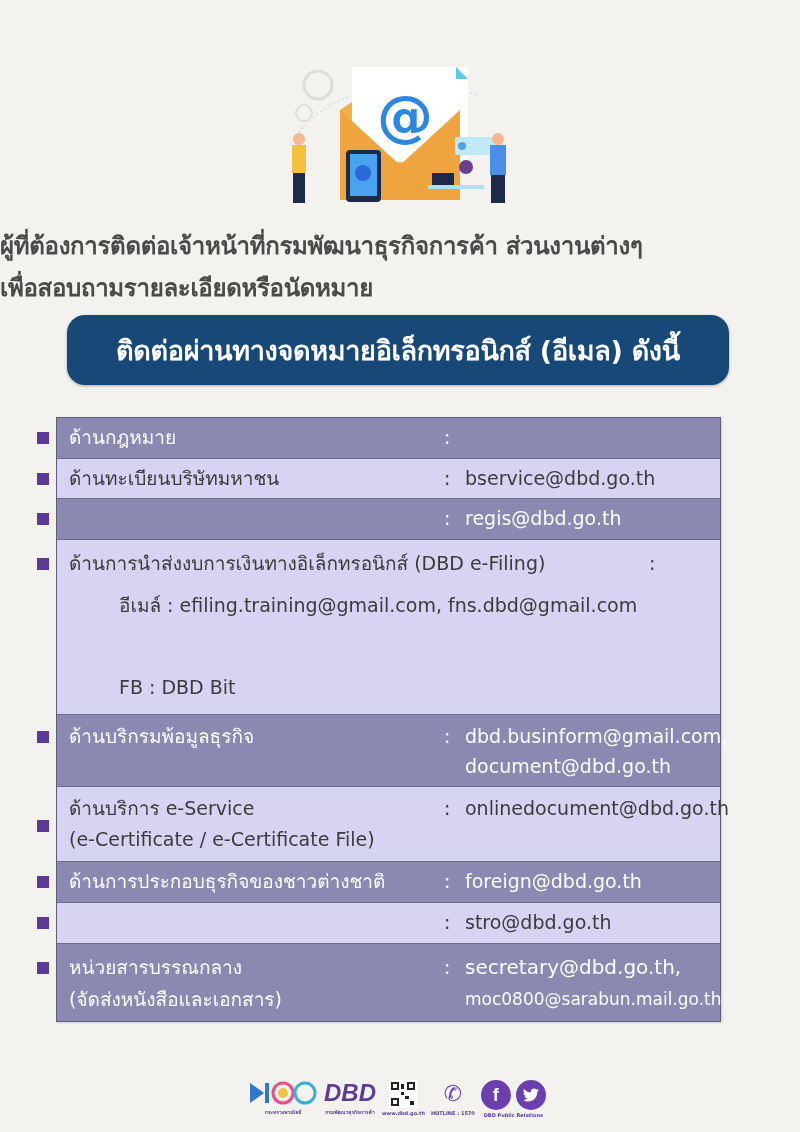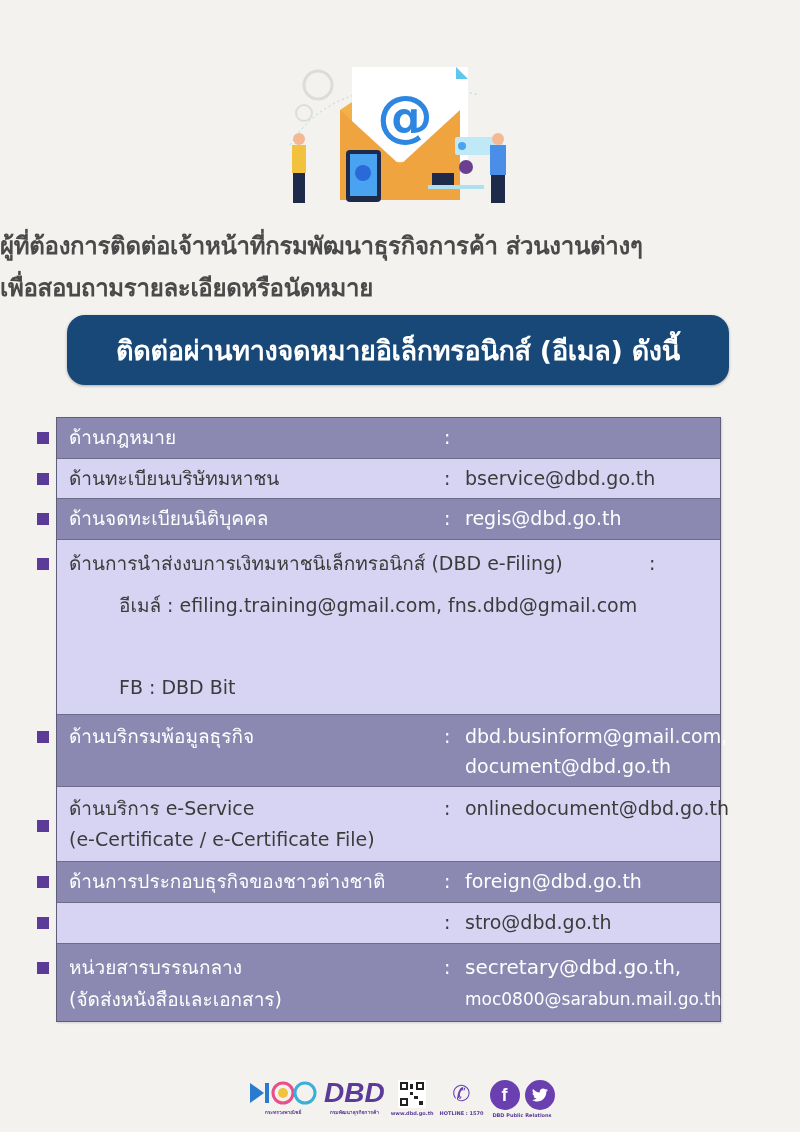--- a/index.html
+++ b/index.html
@@ -105,28 +105,27 @@
 
   <div class="row light" style="height:40px">
     <span class="bullet" style="top:14px"></span>
     <span class="label" style="top:4px">ด้านทะเบียนบริษัทมหาชน</span>
     <span class="colon" style="top:4px">:</span>
     <span class="value" style="top:4px">bservice@dbd.go.th</span>
   </div>
 
   <div class="row dark" style="height:41px">
     <span class="bullet" style="top:14px"></span>
-    <span class="label" style="top:4px">ด้านจดทะเบียนนิติบุคคล</span>
     <span class="colon" style="top:4px">:</span>
     <span class="value" style="top:4px">regis@dbd.go.th</span>
   </div>
 
   <div class="row light" style="height:175px">
     <span class="bullet" style="top:18px"></span>
-    <span class="label" style="top:8px">ด้านการนำส่งงบการเงิทมหาชนิเล็กทรอนิกส์ (DBD e-Filing)</span>
+    <span class="label" style="top:8px">ด้านการนำส่งงบการเงินทางอิเล็กทรอนิกส์ (DBD e-Filing)</span>
     <span class="colon" style="top:8px; left:592px">:</span>
     <span class="sub" style="top:50px">อีเมล์ : efiling.training@gmail.com, fns.dbd@gmail.com</span>
     <span class="sub" style="top:132px">FB : DBD Bit</span>
   </div>
 
   <div class="row dark" style="height:72px">
     <span class="bullet" style="top:16px"></span>
     <span class="label" style="top:6px">ด้านบริกรมพ้อมูลธุรกิจ</span>
     <span class="colon" style="top:6px">:</span>
     <span class="value" style="top:36px">document@dbd.go.th</span>
@@ -169,21 +168,21 @@
     <svg width="70" height="26" viewBox="0 0 70 26">
       <polygon points="2,3 16,13 2,23" fill="#2a7bd0"></polygon>
       <rect x="17" y="3" width="4" height="20" fill="#2a7bd0"></rect>
       <circle cx="35" cy="13" r="10" fill="none" stroke="#e84e8a" stroke-width="3"></circle>
       <circle cx="35" cy="13" r="5" fill="#f2c23e"></circle>
       <circle cx="57" cy="13" r="10" fill="none" stroke="#3ab0d8" stroke-width="3"></circle>
     </svg>
     <span class="f-cap">กระทรวงพาณิชย์</span>
   </div>
   <div class="f-item">
-    <span style="font-family:'Liberation Sans',sans-serif;font-style:italic;font-weight:bold;font-size:28px;color:#5b3b97;line-height:26px;">DBD</span>
+    <span style="font-family:'Liberation Sans',sans-serif;font-style:italic;font-weight:bold;font-size:24px;color:#5b3b97;line-height:26px;">DBD</span>
     <span class="f-cap">กรมพัฒนาธุรกิจการค้า</span>
   </div>
   <div class="f-item">
     <svg width="28" height="28" viewBox="0 0 28 28">
       <rect width="28" height="28" fill="#fff"></rect>
       <rect x="2" y="2" width="8" height="8" fill="#222"></rect>
         <rect x="4" y="4" width="4" height="4" fill="#fff"></rect>
       <rect x="18" y="2" width="8" height="8" fill="#222"></rect>
         <rect x="20" y="4" width="4" height="4" fill="#fff"></rect>
       <rect x="2" y="18" width="8" height="8" fill="#222"></rect>

